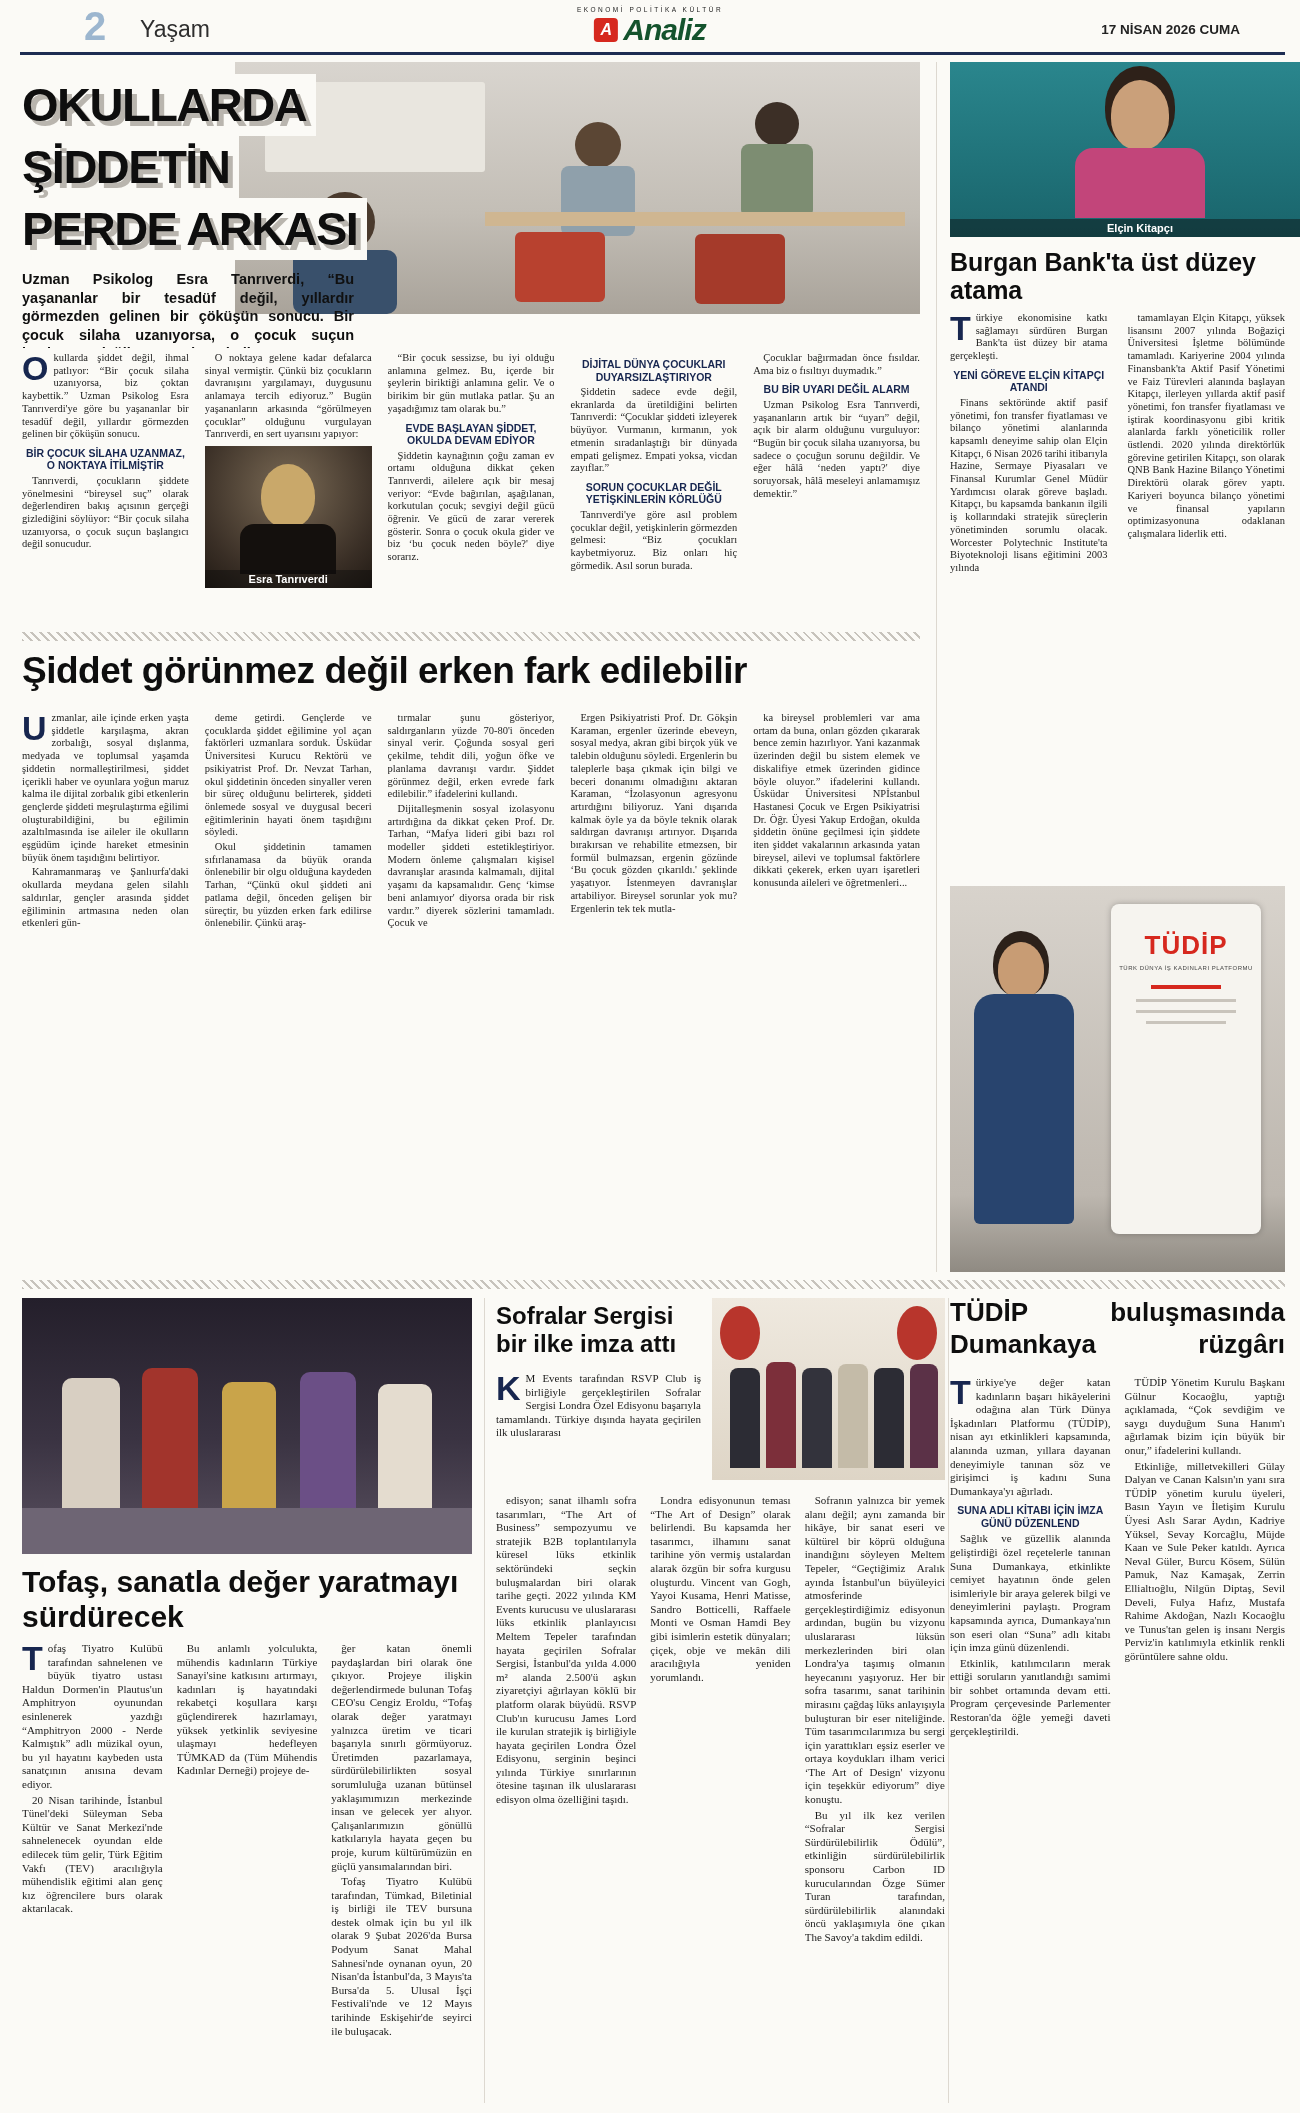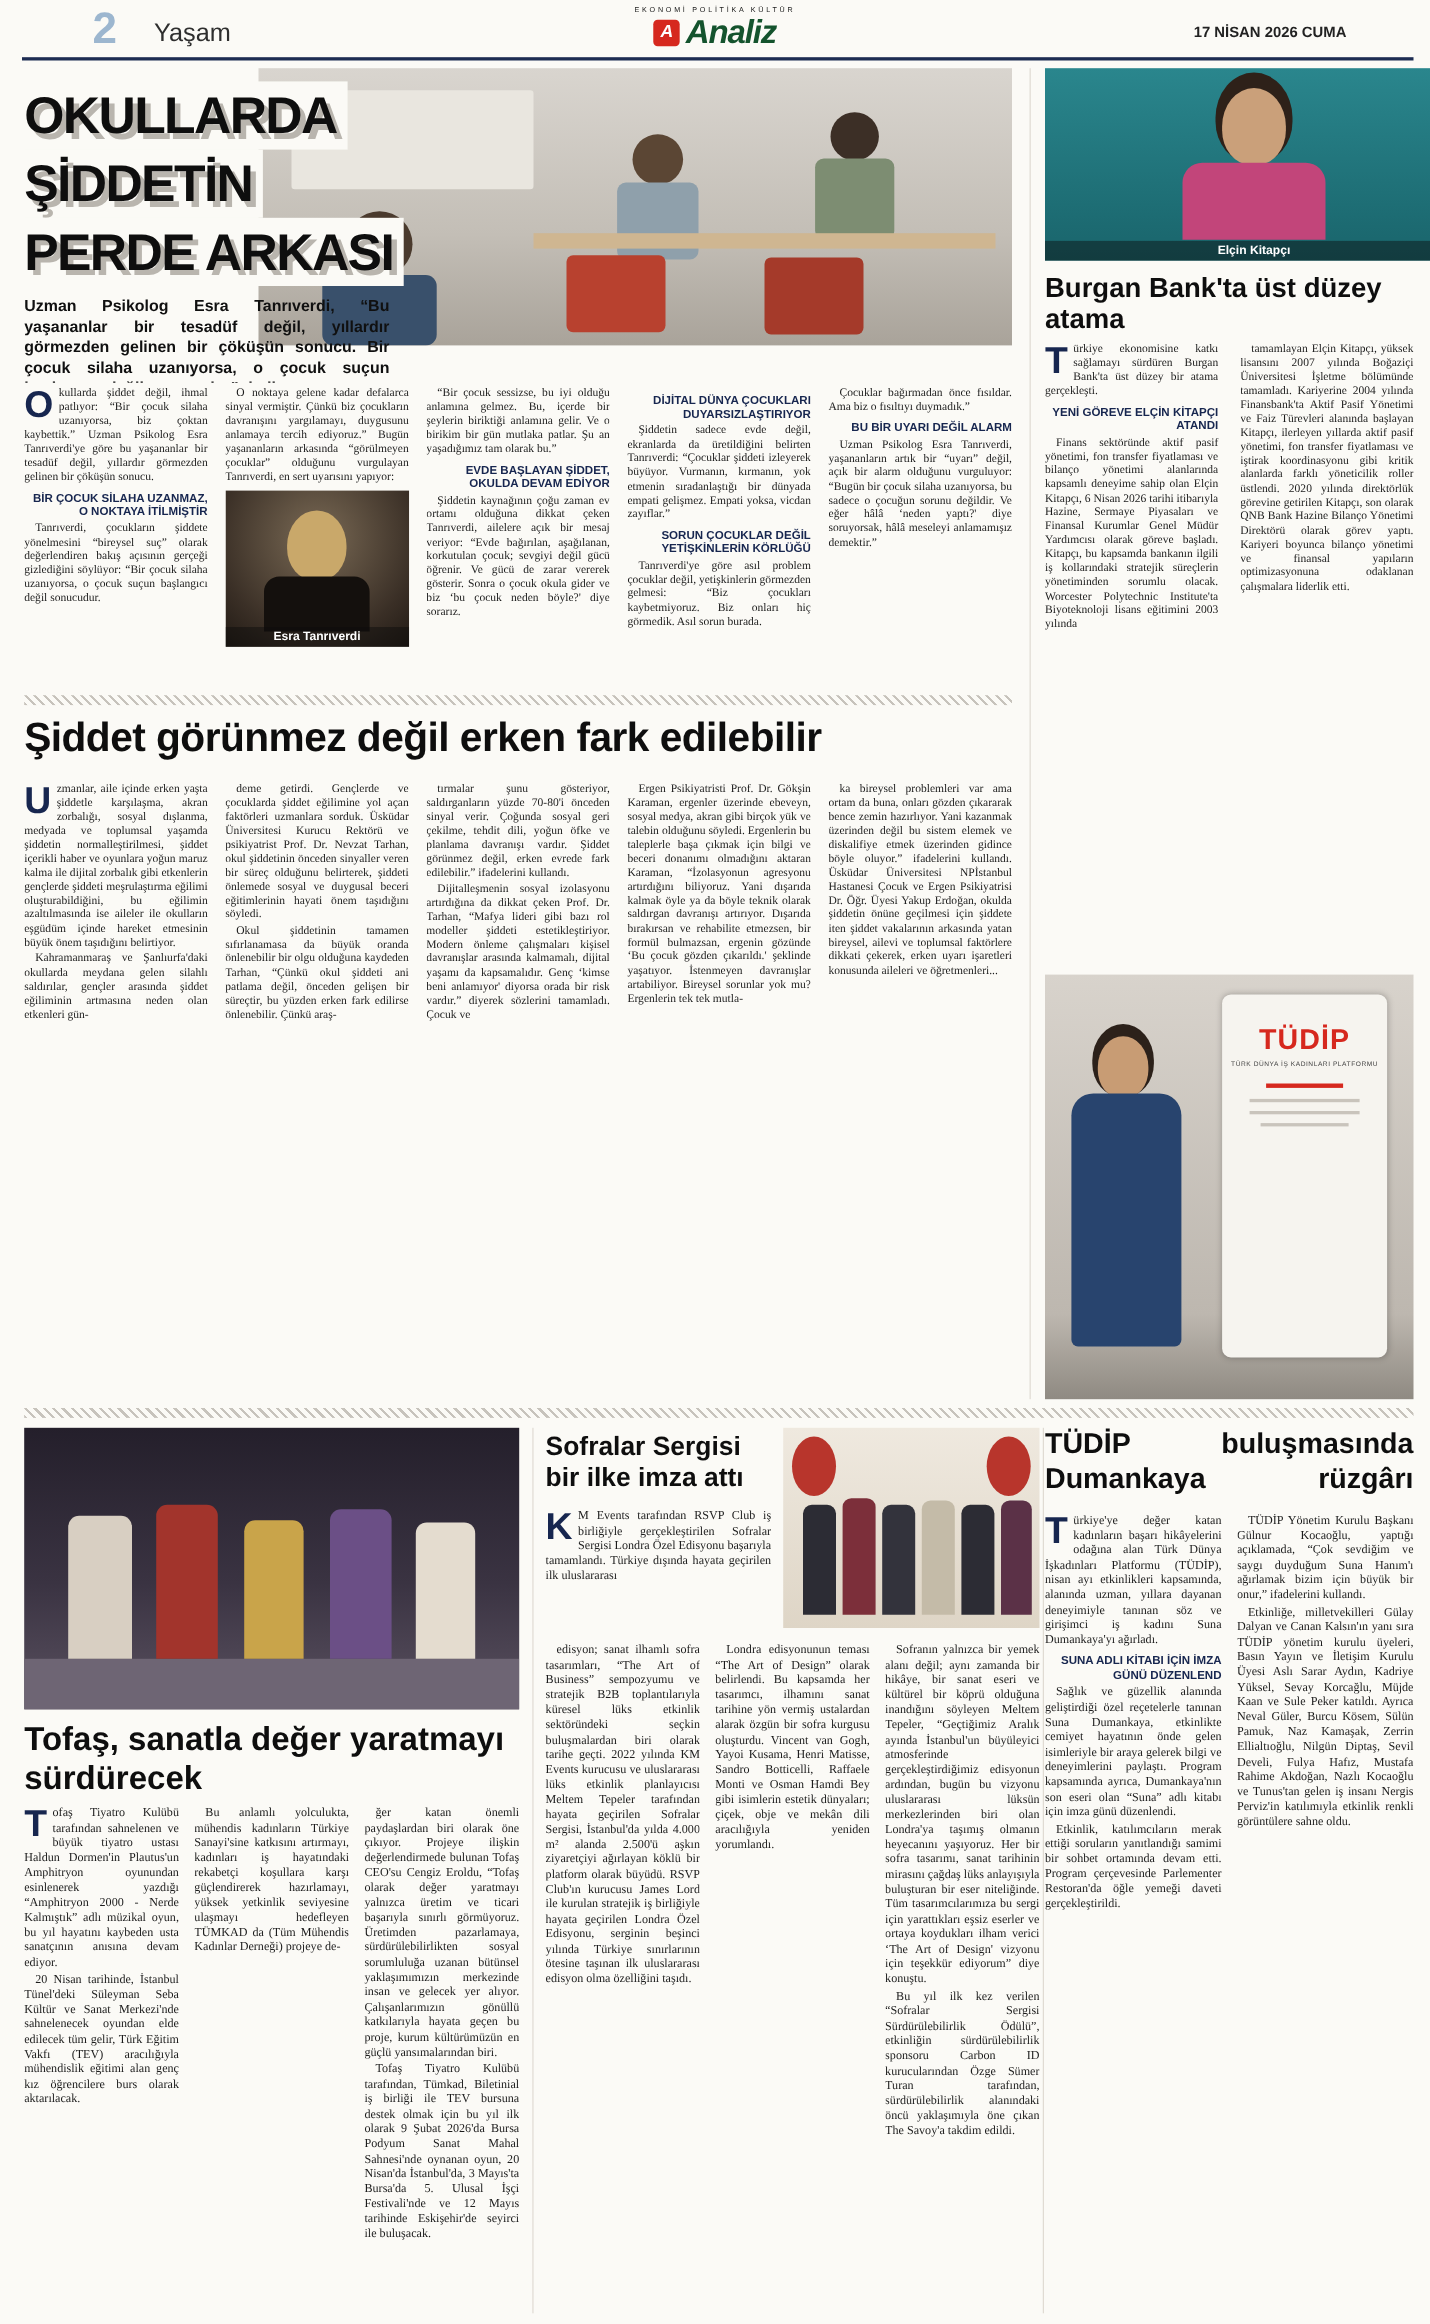--- a/index.html
+++ b/index.html
@@ -27,21 +27,21 @@
   
   .main-hl{font-family:"Liberation Sans",sans-serif;font-weight:900;font-size:47px;line-height:60px;
            letter-spacing:-1.5px;color:#0e0e0e;text-shadow:5px 5px 0 #b9b5ae}
   .main-hl span{display:inline-block;background:#fbfaf6;padding:1px 10px 1px 0}
   .sec-hl{font-family:"Liberation Sans",sans-serif;font-weight:900;color:#0e0e0e}
 
   
   .body-p{font-size:10.5px;line-height:12.7px;text-align:justify;text-indent:10px;margin-bottom:2px}
   .bottom .body-p{font-size:11px;line-height:13.6px}
   .sub{font-family:"Liberation Sans",sans-serif;font-weight:bold;font-size:10.5px;line-height:12.5px;
-       color:#17264f;margin:6px 0 3px;text-align:right}
+       color:#17264f;margin:6px 0 3px;text-align:center}
   .dropcap{text-indent:0}
   .dropcap::first-letter{float:left;font-family:"Liberation Sans",sans-serif;font-weight:bold;
        font-size:34px;line-height:27px;padding:3px 5px 0 0;color:#17264f}
   .intro-bold{font-family:"Liberation Sans",sans-serif;font-weight:bold;font-size:14.5px;
        line-height:18.5px;text-align:justify;color:#101010}
   .cols{display:flex;gap:16px}
   .col{flex:1;overflow:hidden}
   .clip{overflow:hidden}
 
   
@@ -69,21 +69,21 @@
   <div class="abs hdr-section" style="left:140px;top:16px">Yaşam</div>
 
   <div class="logo-wrap">
     <div class="logo-tagline">EKONOMİ POLİTİKA KÜLTÜR</div>
     <div class="logo-row">
       <div class="logo-icon">A</div>
       <div class="logo-name">Analiz</div>
     </div>
   </div>
 
-  <div class="abs hdr-date" style="right:76px;top:22px">17 NİSAN 2026 CUMA</div>
+  <div class="abs hdr-date" style="right:60px;top:22px">17 NİSAN 2026 CUMA</div>
   <div class="hdr-rule"></div>
 
   <div class="photo" style="left:235px;top:62px;width:685px;height:252px;background:linear-gradient(180deg,#d9d5cf 0%,#c3beb6 60%,#a9a39a 100%)">
     <div class="ph-shape" style="left:30px;top:20px;width:220px;height:90px;background:#e9e6df;border-radius:3px"></div>
     <div class="ph-shape" style="left:340px;top:60px;width:46px;height:46px;border-radius:50%;background:#5b4634"></div>
     <div class="ph-shape" style="left:326px;top:104px;width:74px;height:70px;border-radius:8px;background:#8fa0ab"></div>
     <div class="ph-shape" style="left:520px;top:40px;width:44px;height:44px;border-radius:50%;background:#3c2f26"></div>
     <div class="ph-shape" style="left:506px;top:82px;width:72px;height:74px;border-radius:8px;background:#7d8d72"></div>
     <div class="ph-shape" style="left:250px;top:150px;width:420px;height:14px;background:#cfb691"></div>
     <div class="ph-shape" style="left:280px;top:170px;width:90px;height:70px;background:#b8412f;border-radius:6px"></div>

